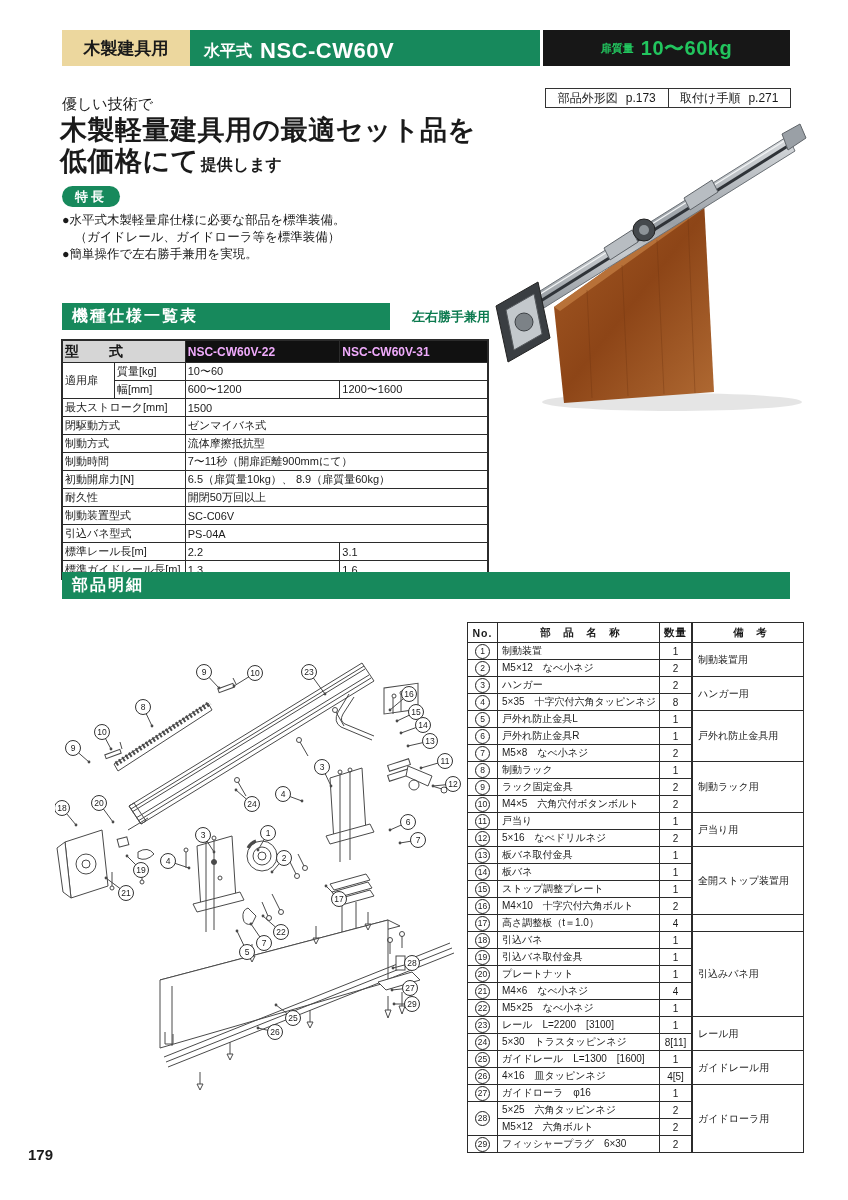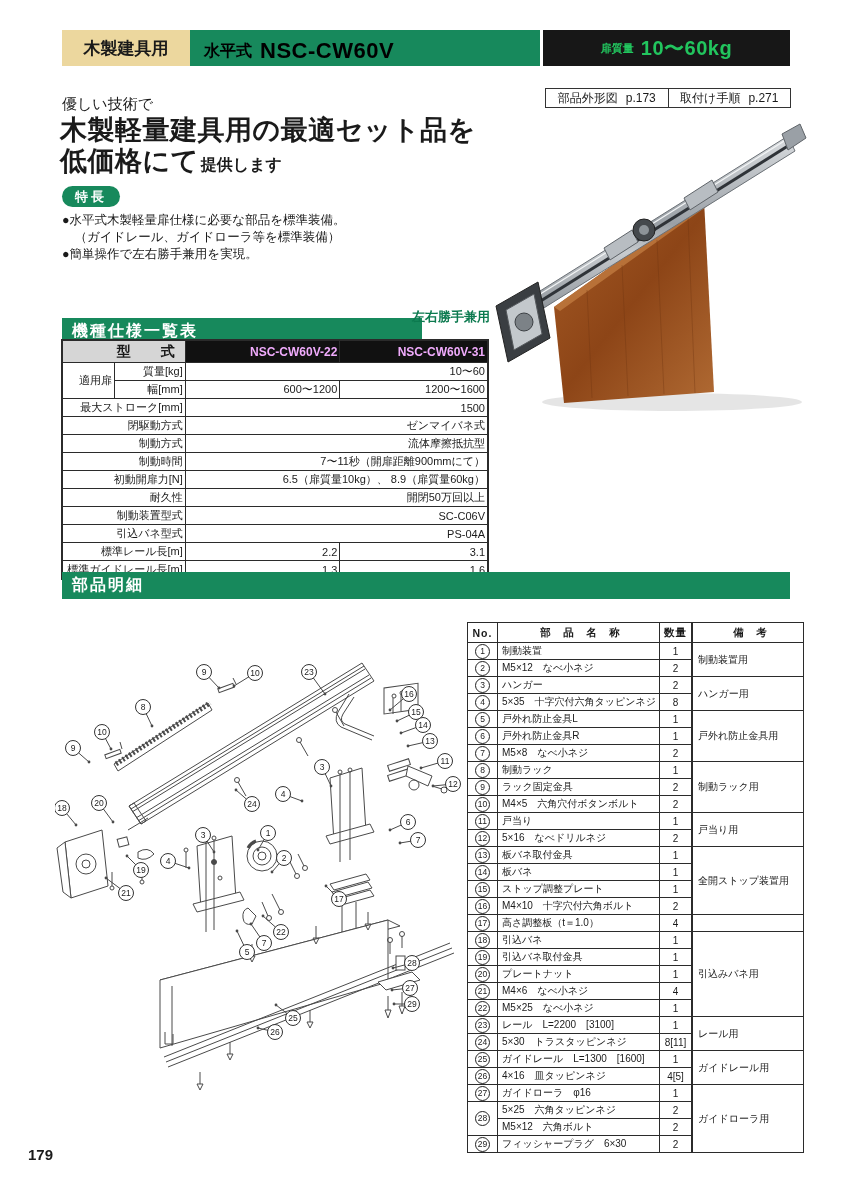--- a/index.html
+++ b/index.html
@@ -4,21 +4,21 @@
 <style>
   html,body{margin:0;padding:0;background:#fff;}
   .page{position:relative;width:848px;height:1200px;background:#fff;overflow:hidden;
         font-family:"Liberation Sans","DejaVu Sans",sans-serif;color:#1a1a1a;}
   .abs{position:absolute;}
 
   
   .cat-box{left:62px;top:30px;width:128px;height:36px;background:#ecd79e;
            display:flex;align-items:center;justify-content:center;
            font-size:17px;font-weight:bold;color:#1a1a1a;}
-  .model-box{left:190px;top:30px;width:350px;height:36px;background:#17895c;color:#000000;
+  .model-box{left:190px;top:30px;width:350px;height:36px;background:#17895c;color:#ffffff;
              display:flex;align-items:baseline;padding-left:14px;box-sizing:border-box;}
   .model-box .t1{font-size:16px;font-weight:bold;align-self:center;margin-top:7px;}
   .model-box .t2{font-size:22px;font-weight:bold;margin-left:8px;align-self:center;margin-top:5px;letter-spacing:.5px;}
   .weight-box{left:543px;top:30px;width:247px;height:36px;background:#171717;color:#22c55e;
               display:flex;align-items:center;justify-content:center;gap:7px;}
   .weight-box .wl{font-size:11px;font-weight:bold;}
   .weight-box .wv{font-size:20px;font-weight:bold;letter-spacing:.5px;}
 
   .ref-row{left:545px;top:88px;width:246px;height:20px;display:flex;}
   .ref-cell{flex:1;border:1px solid #333;display:flex;align-items:center;justify-content:center;
@@ -32,29 +32,29 @@
   .headline2 .big{font-size:27px;font-weight:bold;letter-spacing:.5px;}
   .headline2 .small{font-size:16px;font-weight:bold;margin-left:2px;}
   .badge{left:62px;top:186px;width:58px;height:21px;background:#17895c;border-radius:11px;
          color:#fff;font-size:13px;font-weight:bold;display:flex;align-items:center;justify-content:center;
          letter-spacing:3px;}
   .features{left:62px;top:212px;font-size:12.5px;line-height:17px;white-space:pre;}
 
   
   .secbar{height:27px;background:#17895c;color:#fff;display:flex;align-items:center;
           padding-left:10px;box-sizing:border-box;font-size:16px;font-weight:bold;letter-spacing:2px;}
-  .spec-bar{left:62px;top:318px;width:360px;}
+  .spec-bar{left:62px;top:303px;width:328px;}
   .handed{left:390px;top:303px;width:100px;height:27px;display:flex;align-items:center;justify-content:flex-end;
           color:#0c7a4f;font-size:13px;font-weight:bold;}
   .parts-bar{left:62px;top:572px;width:728px;}
 
   
   table{border-collapse:collapse;}
   .spec{left:62px;top:340px;width:426px;font-size:11px;}
-  .spec td{border:1px solid #2b2b2b;text-align:right;height:17px;padding:0 2px;}
+  .spec td{border:1px solid #2b2b2b;text-align:left;height:17px;padding:0 2px;}
   .spec .sh td{height:21px;}
   .spec .g{background:#d6d6d6;font-size:14px;font-weight:bold;letter-spacing:8px;}
   .spec .bh{background:#111;color:#f0abfc;font-weight:bold;font-size:12px;}
   .spec .lab{font-size:11px;}
   .spec-outer{outline:1px solid #2b2b2b;}
 
   
   .parts{left:467px;top:622px;width:326px;font-size:10px;table-layout:fixed;}
   .parts td,.parts th{border:1px solid #2b2b2b;height:16px;padding:0;overflow:hidden;}
   .parts th{font-size:10.5px;font-weight:bold;height:19px;letter-spacing:1px;}

